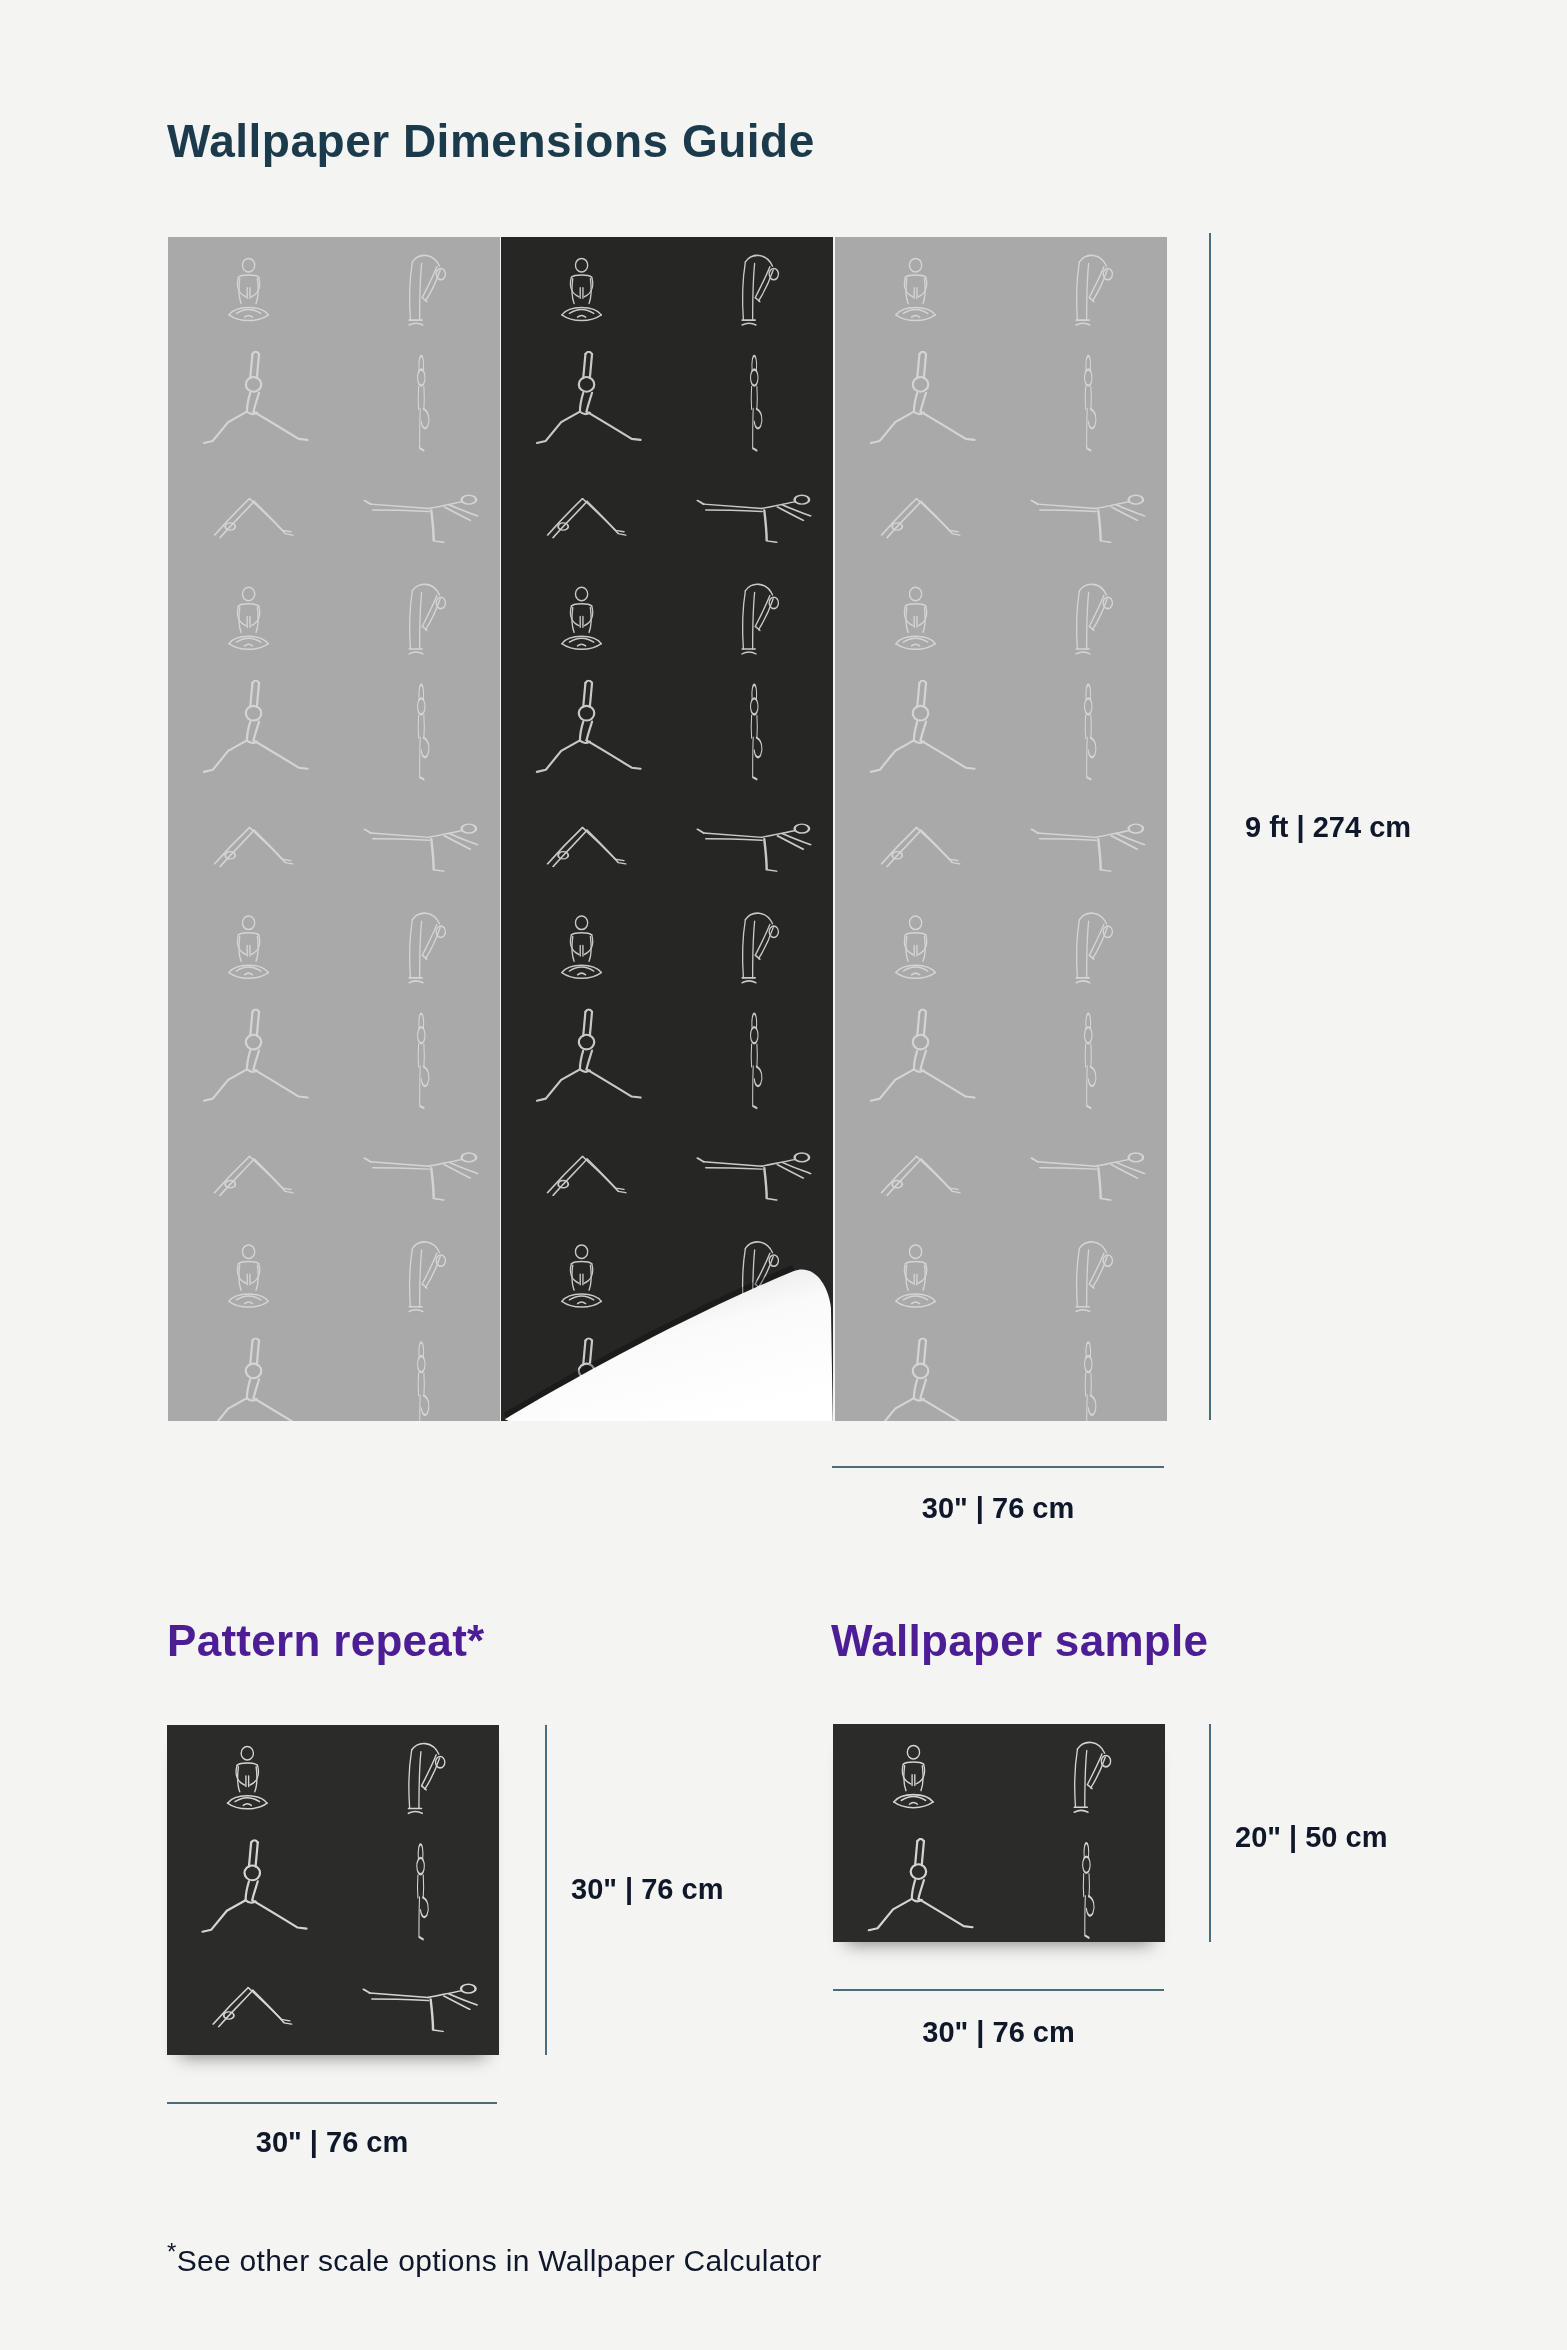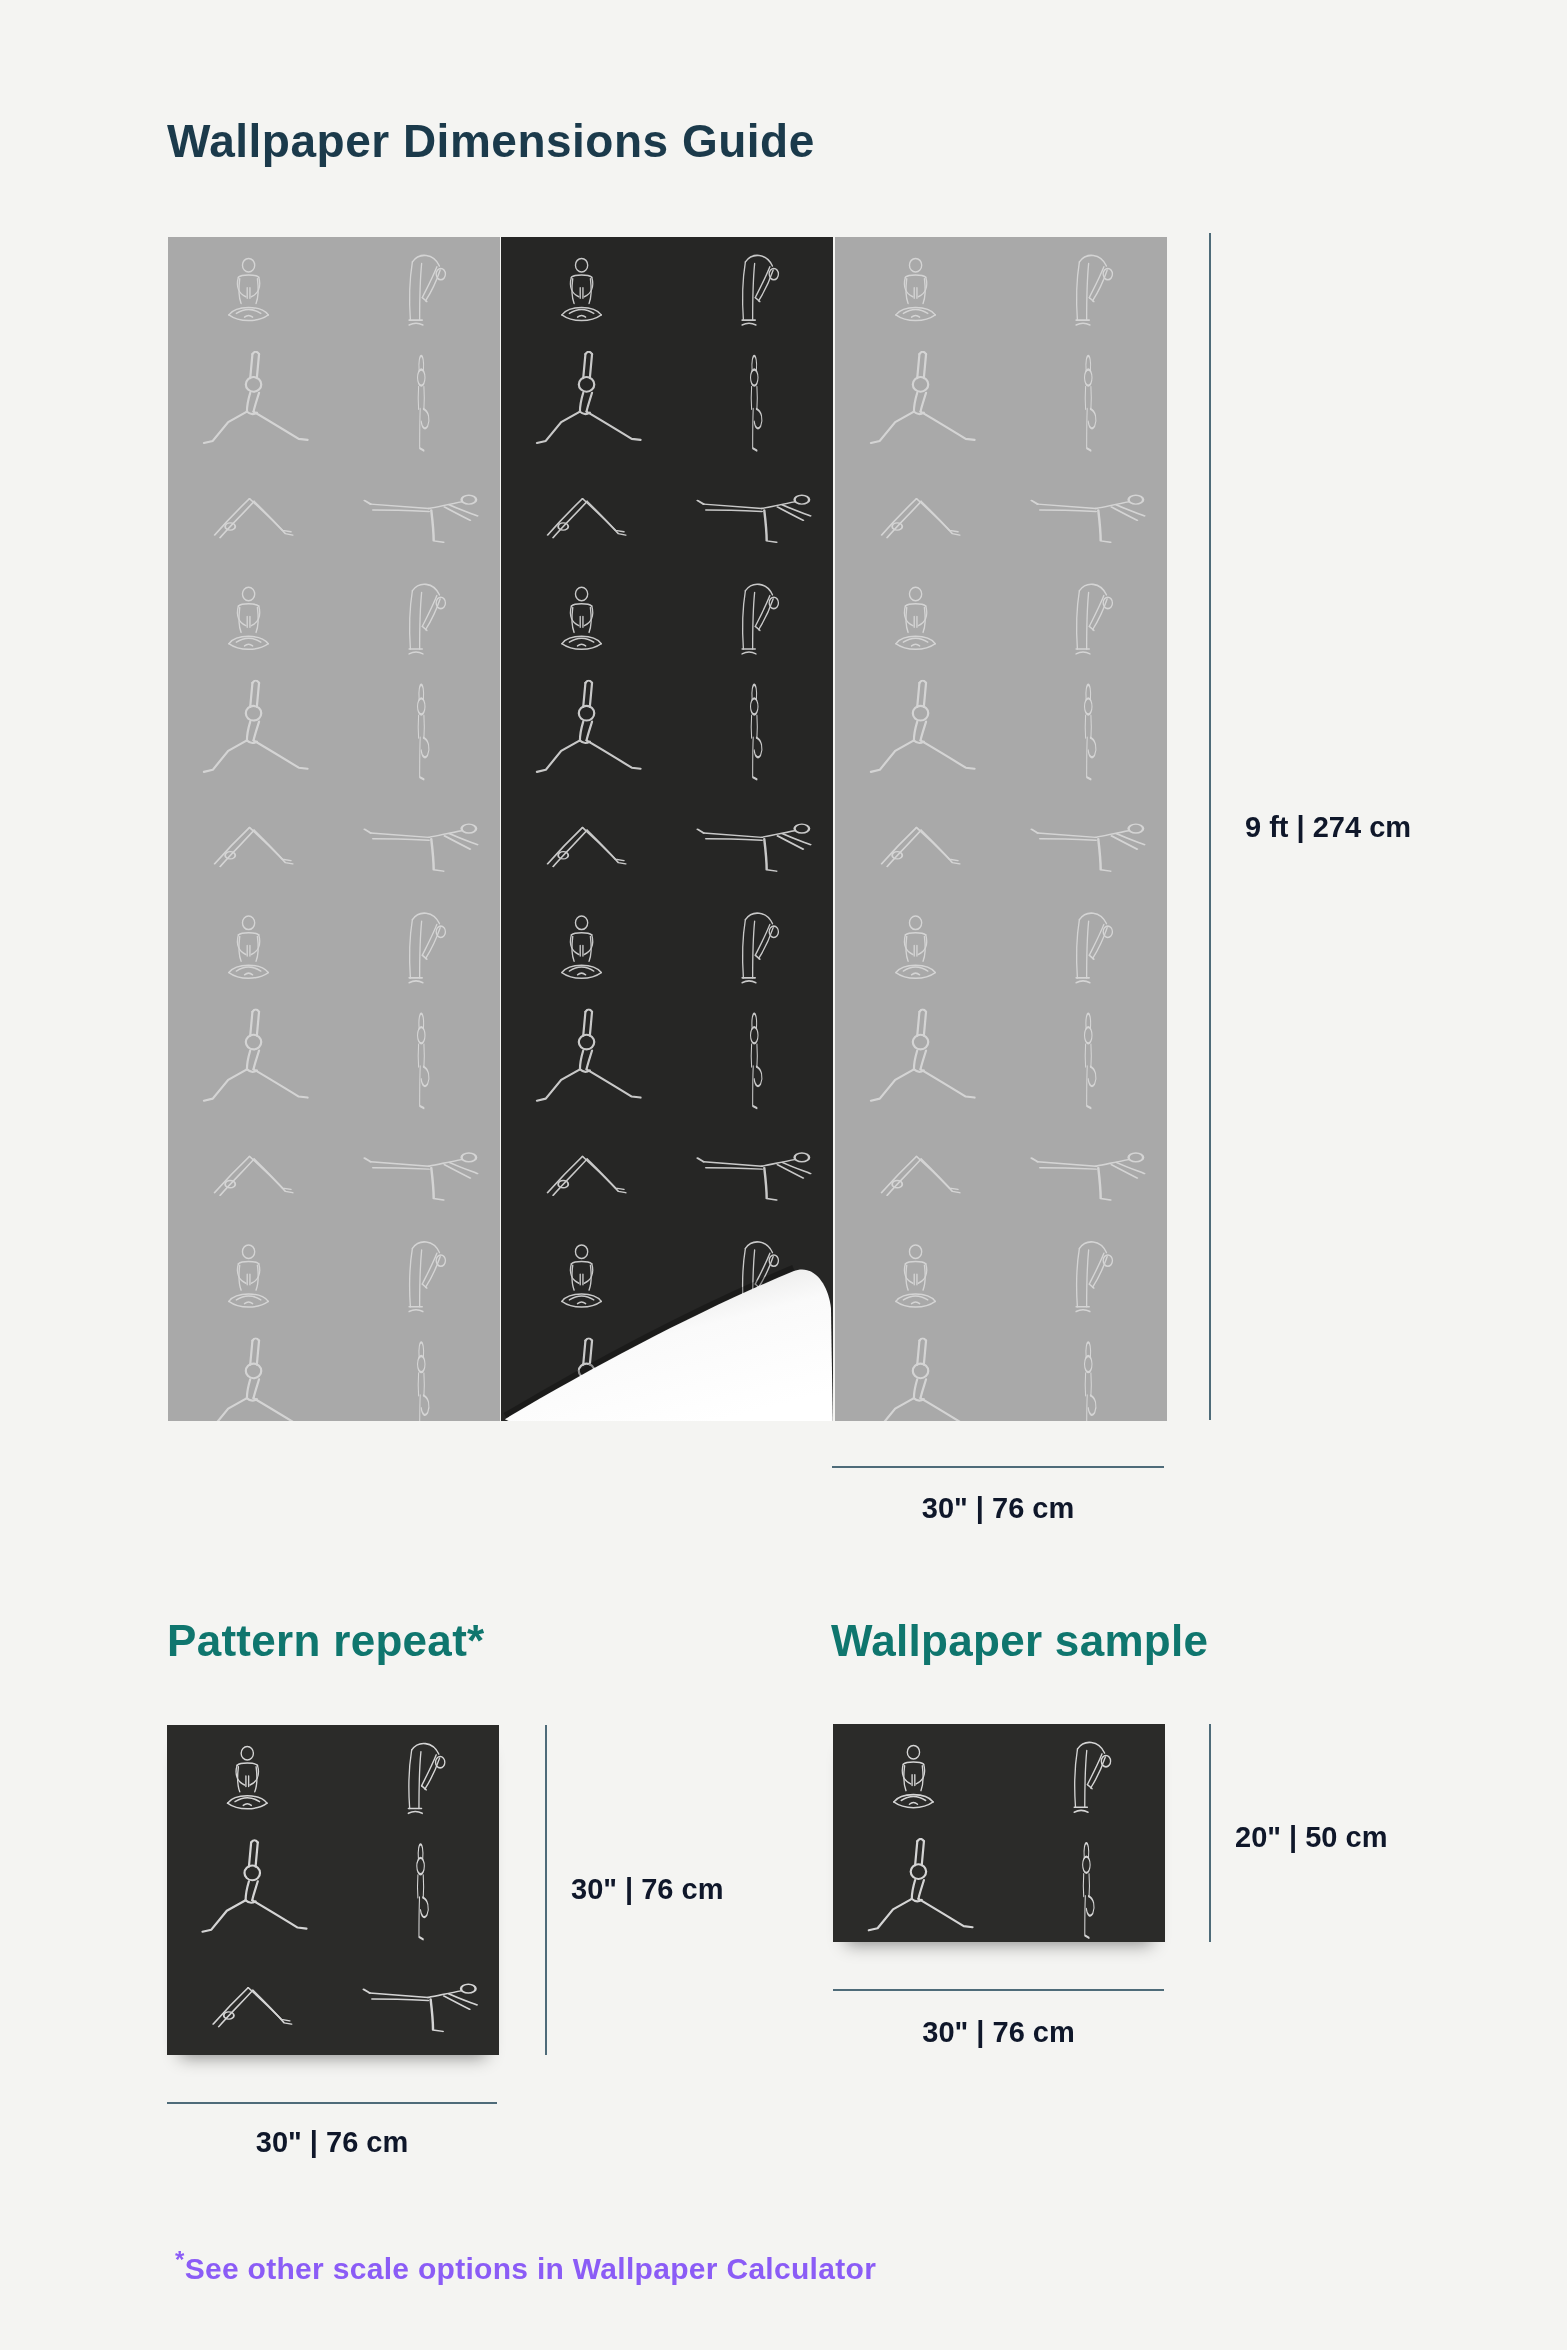--- a/index.html
+++ b/index.html
@@ -9,21 +9,21 @@
     font-family:"Liberation Sans","DejaVu Sans",sans-serif;
     color:#1b3a4b;
   }
   .defs-svg{position:absolute;width:0;height:0;overflow:hidden;}
   h1.title{
     position:absolute;left:167px;top:114px;margin:0;
     font-size:46px;font-weight:700;letter-spacing:0.5px;color:#1b3a4b;
   }
   h2.section-heading{
     position:absolute;margin:0;
-    font-size:44px;font-weight:700;letter-spacing:0.3px;color:#0f766e;
+    font-size:44px;font-weight:700;letter-spacing:0.3px;color:#4c1d95;
   }
   #pr-heading{left:167px;top:1616px;}
   #ws-heading{left:831px;top:1616px;text-align:right;}
 
   .roll{position:absolute;left:168px;top:237px;width:998px;height:1184px;}
   .panel{position:absolute;top:0;width:332px;height:1184px;overflow:hidden;}
   .panel.gray{background:#a9a9a9;}
   .panel.dark{background:#262625;}
   .p1{left:0;}
   .p2{left:333px;}
@@ -53,22 +53,22 @@
   }
   .dim-label.center{text-align:center;}
   #lbl-roll-h{left:1245px;top:810px;}
   #lbl-roll-w{left:832px;top:1491px;width:332px;}
   #lbl-pr-h{left:571px;top:1872px;}
   #lbl-pr-w{left:167px;top:2125px;width:330px;}
   #lbl-ws-h{left:1235px;top:1820px;}
   #lbl-ws-w{left:833px;top:2015px;width:331px;}
 
   .footnote{
-    position:absolute;left:167px;top:2244px;margin:8px;
-    font-size:30px;font-weight:700;color:#8b5cf6;letter-spacing:0.3px;
+    position:absolute;left:167px;top:2244px;margin:0;
+    font-size:30px;font-weight:400;color:#0f172a;letter-spacing:0.3px;
   }
   .footnote .sup{vertical-align:super;font-size:24px;line-height:0;}
 </style>
 </head>
 <body>
 
 <div class="page">
 
   <svg class="defs-svg" aria-hidden="true">
     <defs>

